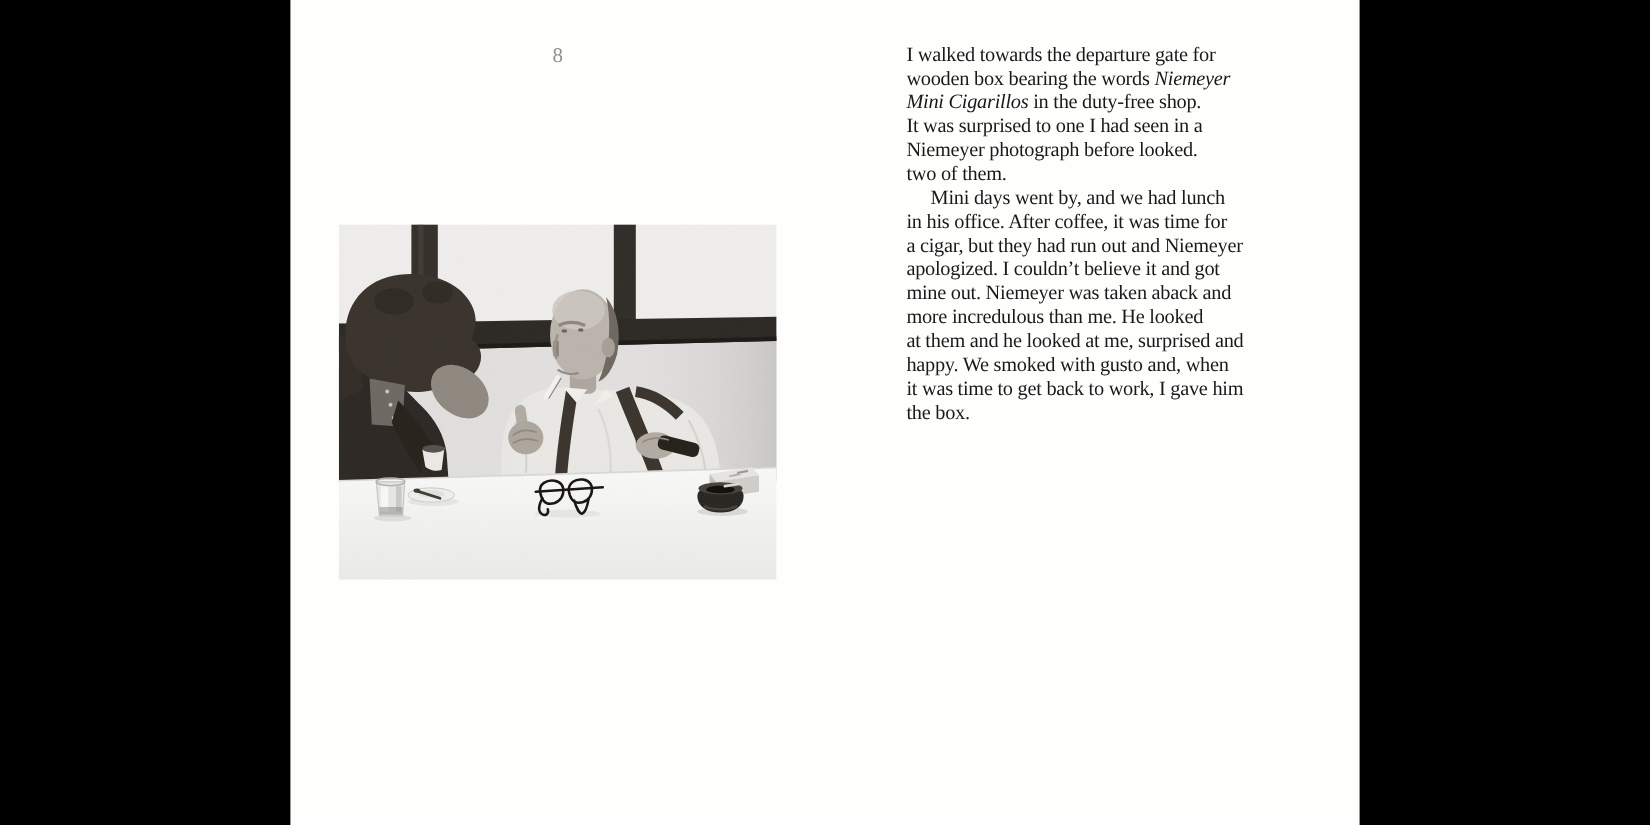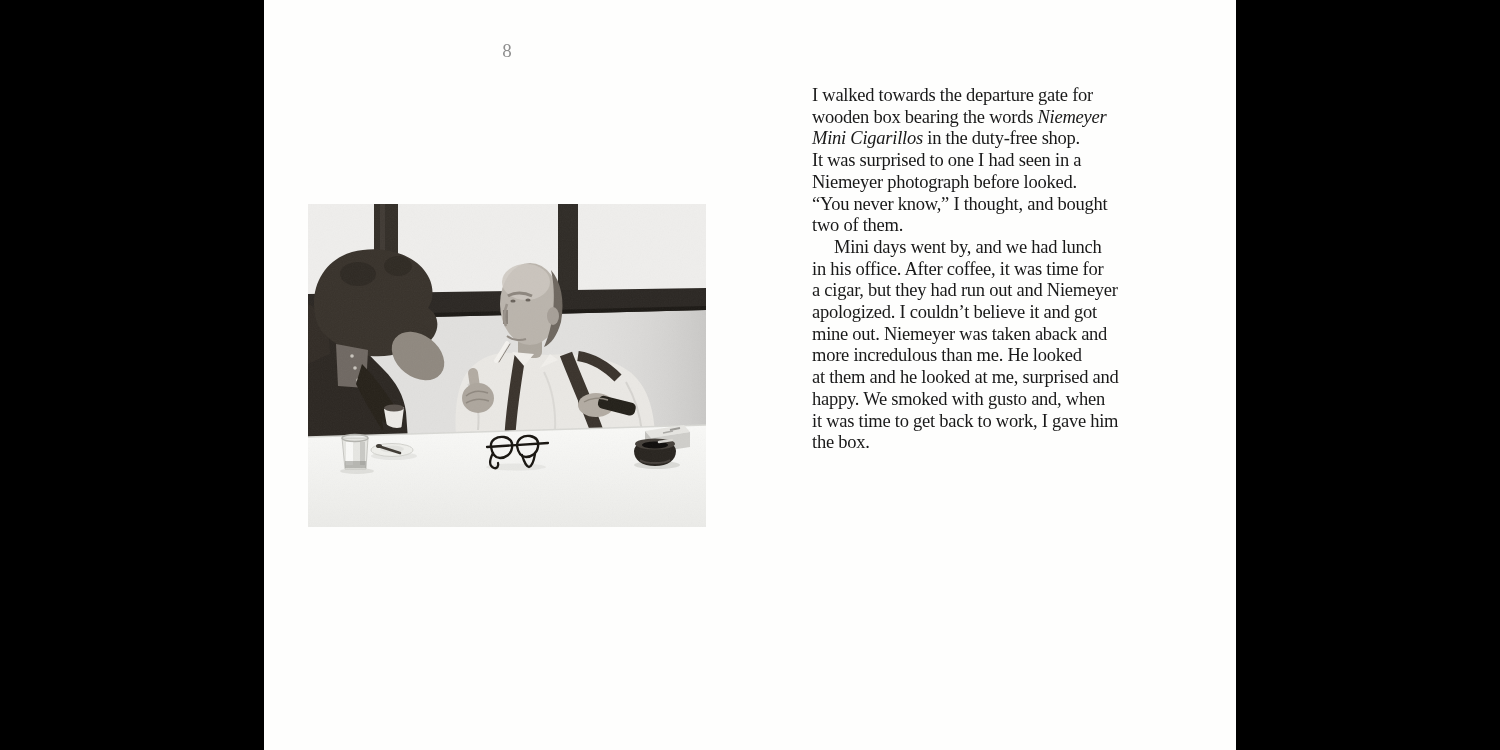--- a/index.html
+++ b/index.html
@@ -17,24 +17,23 @@
   }
   .pageno{
     position:absolute;left:44px;top:40px;width:398px;
     text-align:center;font-size:19px;color:#8f8f8f;
   }
   .photo{
     position:absolute;left:44px;top:204px;width:398px;height:323px;margin:0;
   }
   .photo svg{display:block;}
   .bodytext{
-    position:absolute;left:548px;top:40px;width:360px;
+    position:absolute;left:560px;top:40px;width:360px;
     font-size:18.5px;line-height:21.7px;color:#191919;
     letter-spacing:-0.25px;
-    margin-top:45px;
   }
   .line{white-space:nowrap;}
   .line.indent{text-indent:22px;}
   .it{font-style:italic;}
 </style>
 </head>
 <body>
 
 <div class="letterbox left"></div>
 <div class="letterbox right"></div>
@@ -183,21 +182,20 @@
       <rect x="0" y="0" width="398" height="323" filter="url(#grainF)" opacity="0.05"></rect>
     </svg>
   </figure>
 
   <div class="bodytext">
       <div class="line"><span>I walked towards the departure gate for</span></div>
       <div class="line"><span>wooden box bearing the words </span><span class="it">Niemeyer</span></div>
       <div class="line"><span class="it">Mini Cigarillos</span><span> in the duty-free shop.</span></div>
       <div class="line"><span>It was surprised to one I had seen in a</span></div>
       <div class="line"><span>Niemeyer photograph before looked.</span></div>
-      <div class="line"><span>“You never know,” I thought, and bought</span></div>
       <div class="line"><span>two of them.</span></div>
       <div class="line indent"><span>Mini days went by, and we had lunch</span></div>
       <div class="line"><span>in his office. After coffee, it was time for</span></div>
       <div class="line"><span>a cigar, but they had run out and Niemeyer</span></div>
       <div class="line"><span>apologized. I couldn’t believe it and got</span></div>
       <div class="line"><span>mine out. Niemeyer was taken aback and</span></div>
       <div class="line"><span>more incredulous than me. He looked</span></div>
       <div class="line"><span>at them and he looked at me, surprised and</span></div>
       <div class="line"><span>happy. We smoked with gusto and, when</span></div>
       <div class="line"><span>it was time to get back to work, I gave him</span></div>

